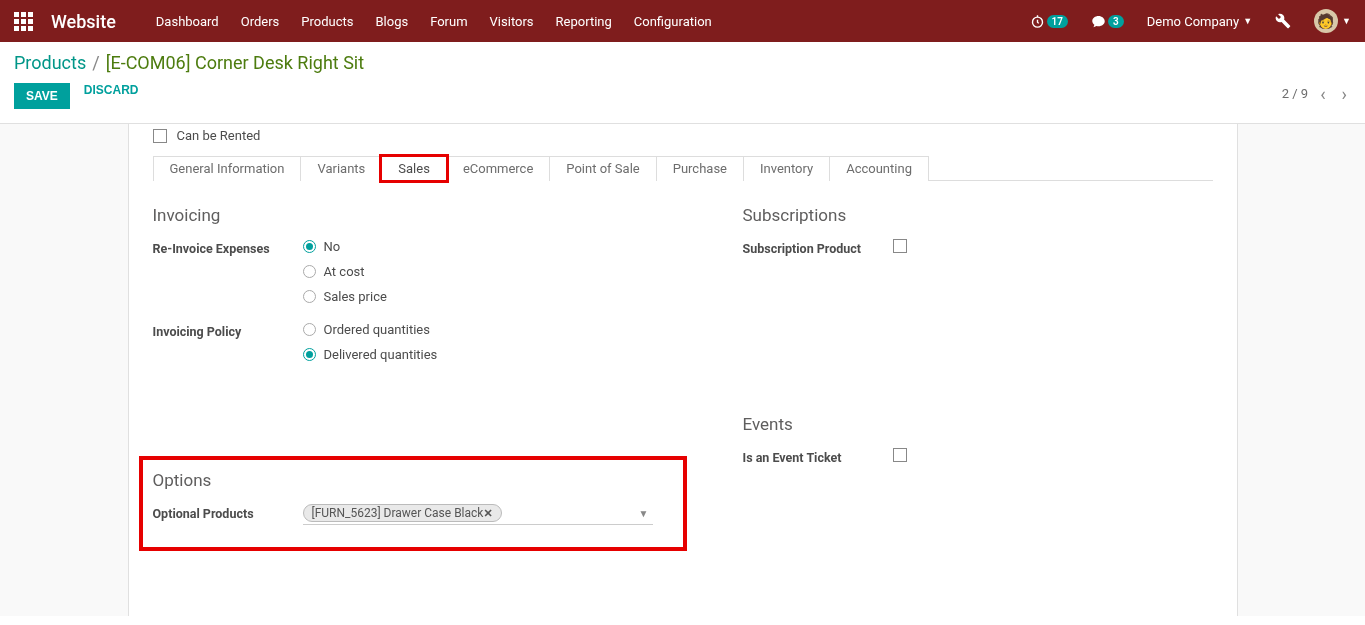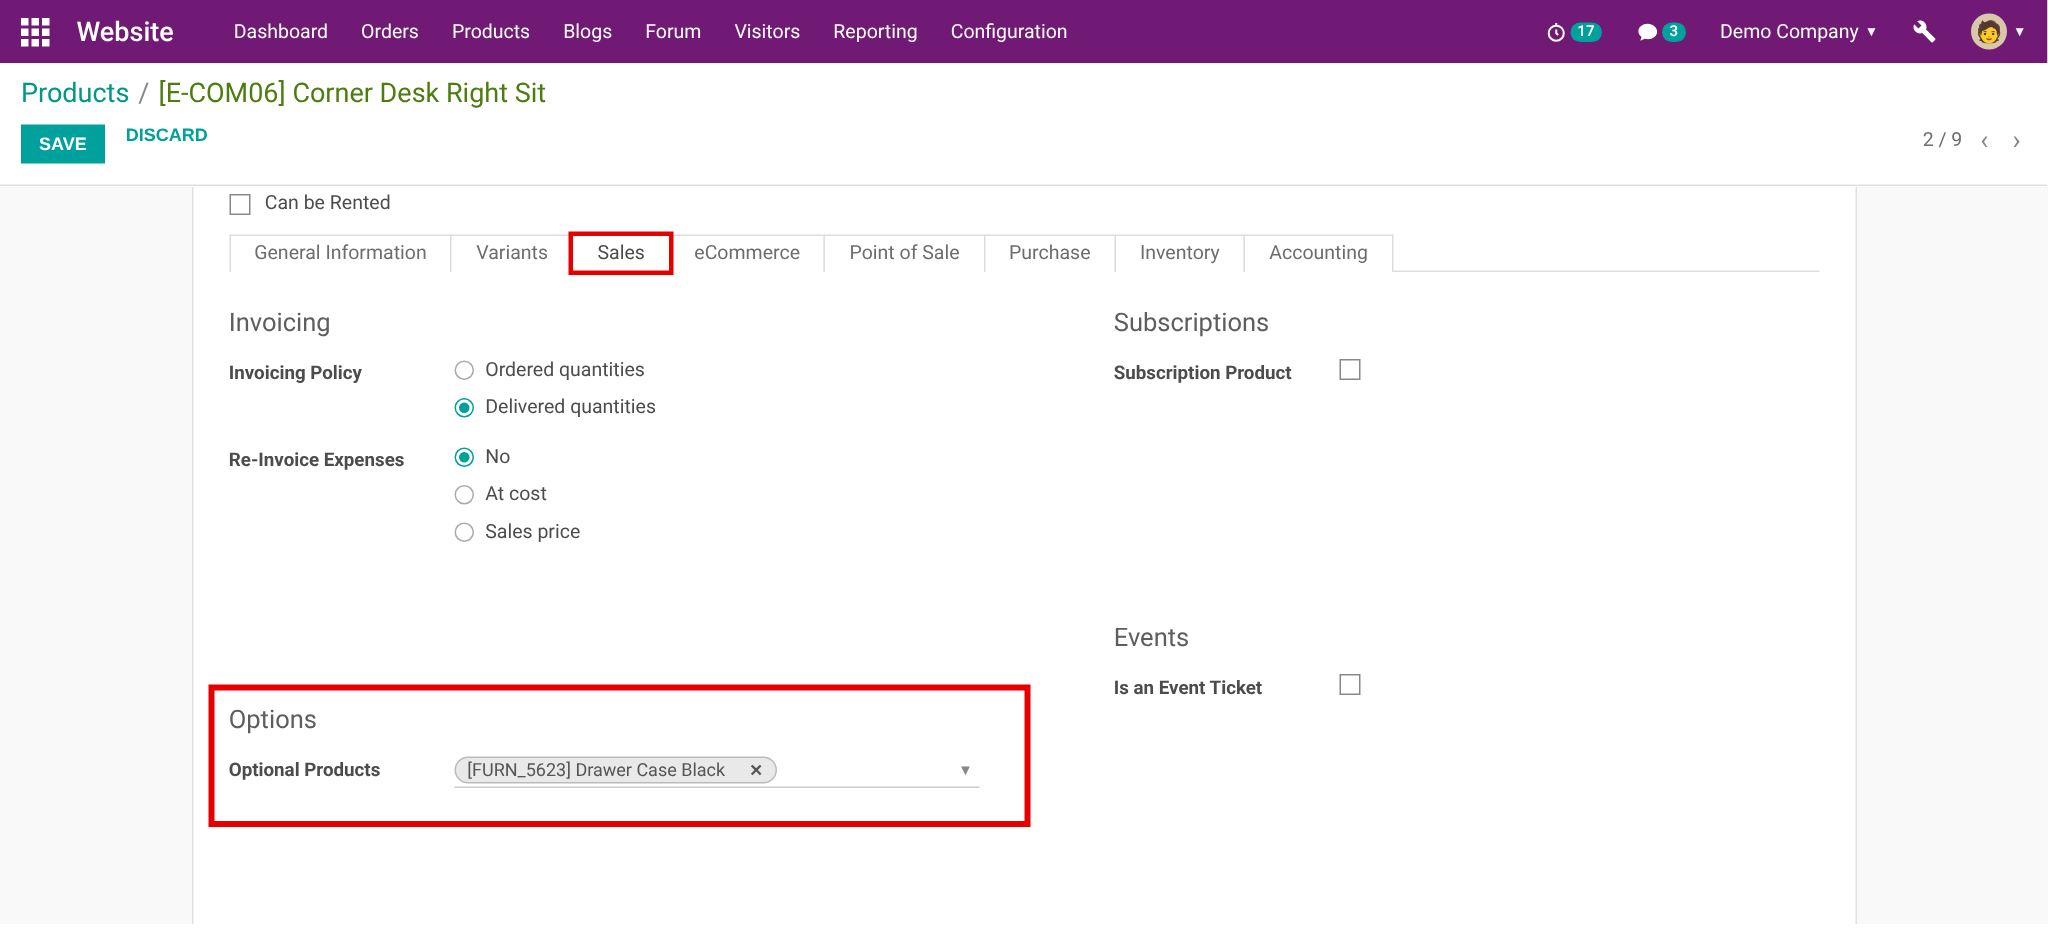--- a/index.html
+++ b/index.html
@@ -1,18 +1,18 @@
 <!DOCTYPE html>
 <html><head>
 <meta charset="utf-8">
 <style>
   * { box-sizing: border-box; margin: 0; padding: 0; }
   body { font-family: -apple-system, BlinkMacSystemFont, "Segoe UI", Roboto, "Helvetica Neue", Arial, sans-serif; font-size: 13px; color: #4c4c4c; background: #fff; }
   
-  .topbar { background: #701a75; height: 42px; display: flex; align-items: center; padding: 0 14px; color: #fff; }
+  .topbar { background: #7f1d1d; height: 42px; display: flex; align-items: center; padding: 0 14px; color: #fff; }
   .apps-icon { display: grid; grid-template-columns: repeat(3, 5px); grid-template-rows: repeat(3, 5px); gap: 2px; margin-right: 18px; cursor: pointer; }
   .apps-icon div { background: #fff; width: 5px; height: 5px; }
   .brand { font-size: 18px; font-weight: 500; margin-right: 40px; }
   .nav-menu { display: flex; gap: 22px; }
   .nav-item { color: #fff; font-size: 13px; cursor: pointer; }
   .topbar-right { margin-left: auto; display: flex; align-items: center; gap: 23px; justify-content: flex-end; }
   .badge-wrap { position: relative; cursor: pointer; display:flex; align-items:center;}
   .badge { background: #00a09d; color: #fff; border-radius: 8px; font-size: 10px; padding: 1px 5px; margin-left: 2px; font-weight:600;}
   .company { font-size: 13px; cursor: pointer; display:flex; align-items:center; gap:4px;}
   .avatar { width: 24px; height: 24px; border-radius: 50%; background: #d8c7a8; display:flex; align-items:center; justify-content:center; font-size:14px; }
@@ -49,21 +49,21 @@
   .form-field { flex: 1; }
   .radio-opt { display: flex; align-items: center; gap: 8px; margin-bottom: 10px; cursor:pointer; font-size:13px; color:#4c4c4c;}
   .radio { width: 13px; height: 13px; border: 1px solid #aaa; border-radius: 50%; display:inline-flex; align-items:center; justify-content:center;}
   .radio.checked { border-color:#00a09d;}
   .radio.checked::after { content:''; width:7px; height:7px; background:#00a09d; border-radius:50%;}
   
   .spacer { height: 60px; }
   
   .options-block { margin-top: 20px; outline: 4px solid #e60000; padding: 10px 10px 14px; width: 540px; margin-left:-10px;}
   .tag-field { display:flex; align-items:center; border-bottom:1px solid #ccc; padding-bottom:2px; position:relative; width:350px;}
-  .tag { background: #e9e9e9; border: 1px solid #bbb; border-radius: 10px; padding: 1px 8px; font-size: 12px; display:inline-flex; align-items:center; gap:16px; color:#555;text-align:right;}
+  .tag { background: #e9e9e9; border: 1px solid #bbb; border-radius: 10px; padding: 1px 8px; font-size: 12px; display:inline-flex; align-items:center; gap:0; color:#555;text-align:right;}
   .tag-x { cursor:pointer; font-weight:bold; font-size:11px;}
   .dd-caret { position:absolute; right:4px; color:#888; font-size:10px; cursor:pointer;}
   
   ::-webkit-scrollbar { width: 16px; }
   ::-webkit-scrollbar-track { background: #f0f0f0; }
   ::-webkit-scrollbar-thumb { background: #c0c0c0; }
   
   svg { display:block; }
 </style>
 </head>
@@ -160,46 +160,46 @@
       <div class="tab">Purchase</div>
       <div class="tab">Inventory</div>
       <div class="tab">Accounting</div>
     </div>
 
     <div class="form-cols">
 
       <div class="col">
         <div class="section-title">Invoicing</div>
         <div class="form-row">
+          <div class="form-label">Re-Invoice Expenses</div>
+          <div class="form-field">
+            <div class="radio-opt">
+              <span class="radio checked"></span>
+              <span>No</span>
+            </div>
+            <div class="radio-opt">
+              <span class="radio"></span>
+              <span>At cost</span>
+            </div>
+            <div class="radio-opt">
+              <span class="radio"></span>
+              <span>Sales price</span>
+            </div>
+          </div>
+        </div>
+        <div class="form-row">
           <div class="form-label">Invoicing Policy</div>
           <div class="form-field">
             <div class="radio-opt">
               <span class="radio"></span>
               <span>Ordered quantities</span>
             </div>
             <div class="radio-opt">
               <span class="radio checked"></span>
               <span>Delivered quantities</span>
-            </div>
-          </div>
-        </div>
-        <div class="form-row">
-          <div class="form-label">Re-Invoice Expenses</div>
-          <div class="form-field">
-            <div class="radio-opt">
-              <span class="radio checked"></span>
-              <span>No</span>
-            </div>
-            <div class="radio-opt">
-              <span class="radio"></span>
-              <span>At cost</span>
-            </div>
-            <div class="radio-opt">
-              <span class="radio"></span>
-              <span>Sales price</span>
             </div>
           </div>
         </div>
 
         <div class="spacer"></div>
 
         <div class="options-block">
           <div class="section-title">Options</div>
           <div class="form-row">
             <div class="form-label">Optional Products</div>

